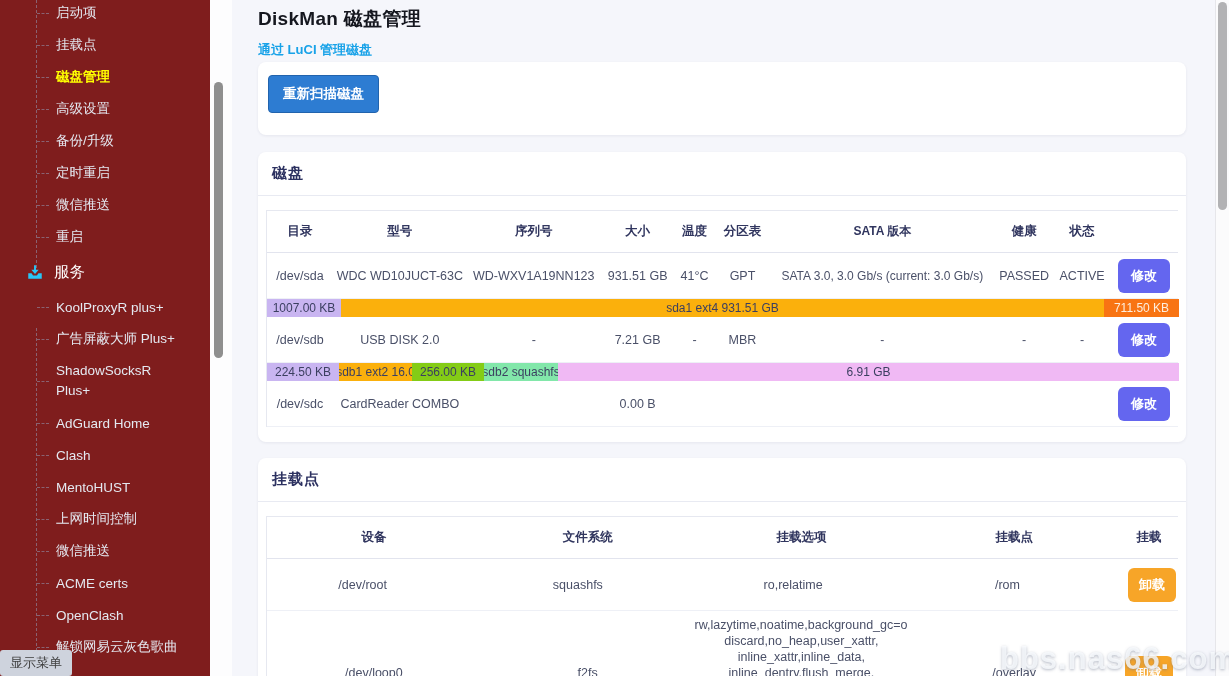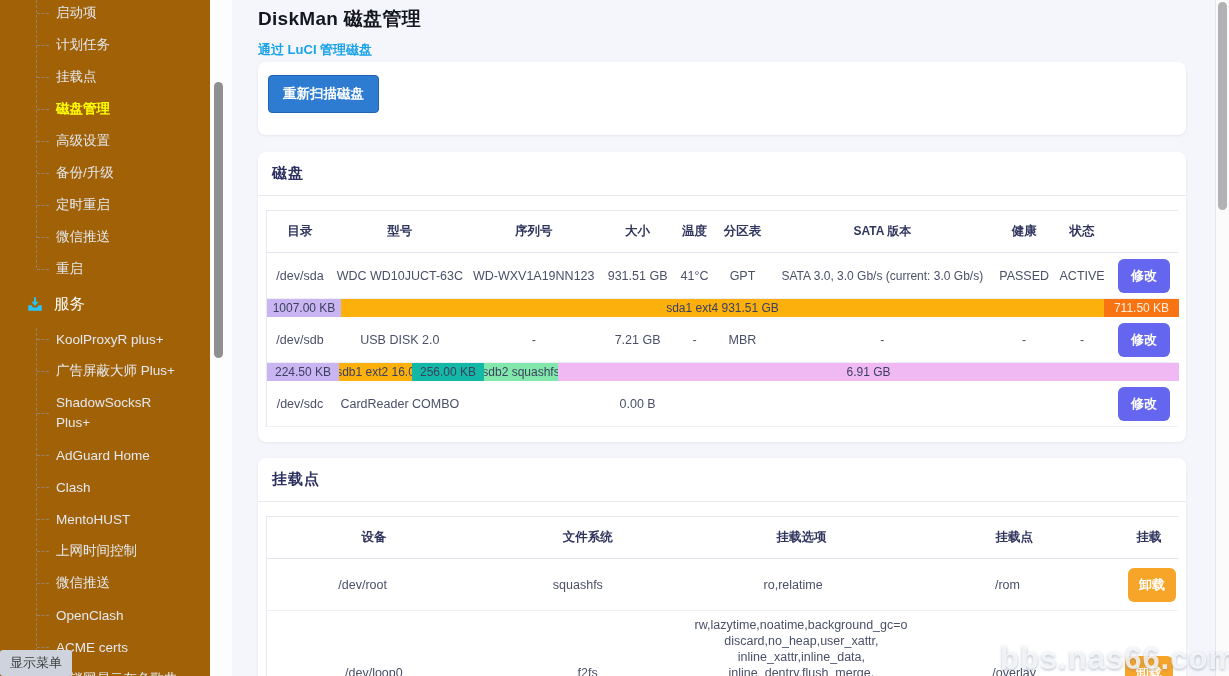--- a/index.html
+++ b/index.html
@@ -1,21 +1,21 @@
 <!DOCTYPE html>
 <html><head>
 <meta charset="utf-8">
 <style>
   * { margin:0; padding:0; box-sizing:border-box; }
   html,body { width:1229px; height:676px; }
   body { font-family:"Liberation Sans","DejaVu Sans",sans-serif; }
   .screen { position:relative; width:1229px; height:676px; overflow:hidden; background:#f5f6fb; }
 
   
-  .sidebar { position:absolute; left:0; top:0; width:210px; height:676px; background:#a16207; overflow:hidden; z-index:5; }
+  .sidebar { position:absolute; left:0; top:0; width:210px; height:676px; background:#7f1d1d; overflow:hidden; z-index:5; }
   .vline { position:absolute; left:36px; width:0; border-left:1px dashed #939cb6; opacity:.55; }
   .vline.g1 { top:0; height:268px; }
   .vline.g2 { top:328px; bottom:0; }
   .menu { position:absolute; top:-3px; left:0; right:0; }
   .tree-item { display:flex; align-items:center; height:32px; padding-left:37px; color:#e4e8f0; font-size:13.5px; cursor:pointer; position:relative; }
   .tree-item::before { content:""; width:12px; border-top:1px dashed #939cb6; opacity:.55; margin-right:7px; flex:none; }
   .tree-item.active span { color:#ffff00; font-weight:bold; }
   .tree-item.wrap2 { height:52px; }
   .tree-item.wrap2 span { width:122px; line-height:20px; white-space:normal; }
   .svc-header { display:flex; align-items:center; gap:10px; height:38px; padding-left:26px; color:#ffffff; font-size:15.5px; cursor:pointer; margin-top:0;text-align:right; }
@@ -75,23 +75,20 @@
 <div class="screen">
 
   <aside class="sidebar">
     <div class="vline g1"></div>
     <div class="vline g2"></div>
     <nav class="menu">
       <div class="tree-item">
           <span>启动项</span>
         </div>
       <div class="tree-item">
-          <span>计划任务</span>
-        </div>
-      <div class="tree-item">
           <span>挂载点</span>
         </div>
       <div class="tree-item active">
           <span>磁盘管理</span>
         </div>
       <div class="tree-item">
           <span>高级设置</span>
         </div>
       <div class="tree-item">
           <span>备份/升级</span>
@@ -134,24 +131,24 @@
       <div class="tree-item">
           <span>MentoHUST</span>
         </div>
       <div class="tree-item">
           <span>上网时间控制</span>
         </div>
       <div class="tree-item">
           <span>微信推送</span>
         </div>
       <div class="tree-item">
+          <span>ACME certs</span>
+        </div>
+      <div class="tree-item">
           <span>OpenClash</span>
-        </div>
-      <div class="tree-item">
-          <span>ACME certs</span>
         </div>
       <div class="tree-item">
           <span>解锁网易云灰色歌曲</span>
         </div>
     </nav>
   </aside>
   <button class="show-menu">显示菜单</button>
 
   <div class="side-gutter">
     <div class="side-thumb"></div>
@@ -212,21 +209,21 @@
             <div class="c5">MBR</div>
             <div class="c6">-</div>
             <div class="c7">-</div>
             <div class="c8">-</div>
             <div class="c9"><button class="btn-modify">修改</button></div>
           </div>
 
           <div class="pbar">
             <div class="seg" style="width:72px;background:#c9b5f1;">224.50 KB</div>
             <div class="seg" style="width:73px;background:#fbb00c;">sdb1 ext2 16.0</div>
-            <div class="seg" style="width:72px;background:#14b8a6;">256.00 KB</div>
+            <div class="seg" style="width:72px;background:#84cc16;">256.00 KB</div>
             <div class="seg" style="width:74px;background:#82e7aa;">sdb2 squashfs</div>
             <div class="seg grow" style="background:#f0b9f4;">6.91 GB</div>
           </div>
 
           <div class="trow drow">
             <div class="c0">/dev/sdc</div>
             <div class="c1">CardReader COMBO</div>
             <div class="c2"></div>
             <div class="c3">0.00 B</div>
             <div class="c4"></div>

